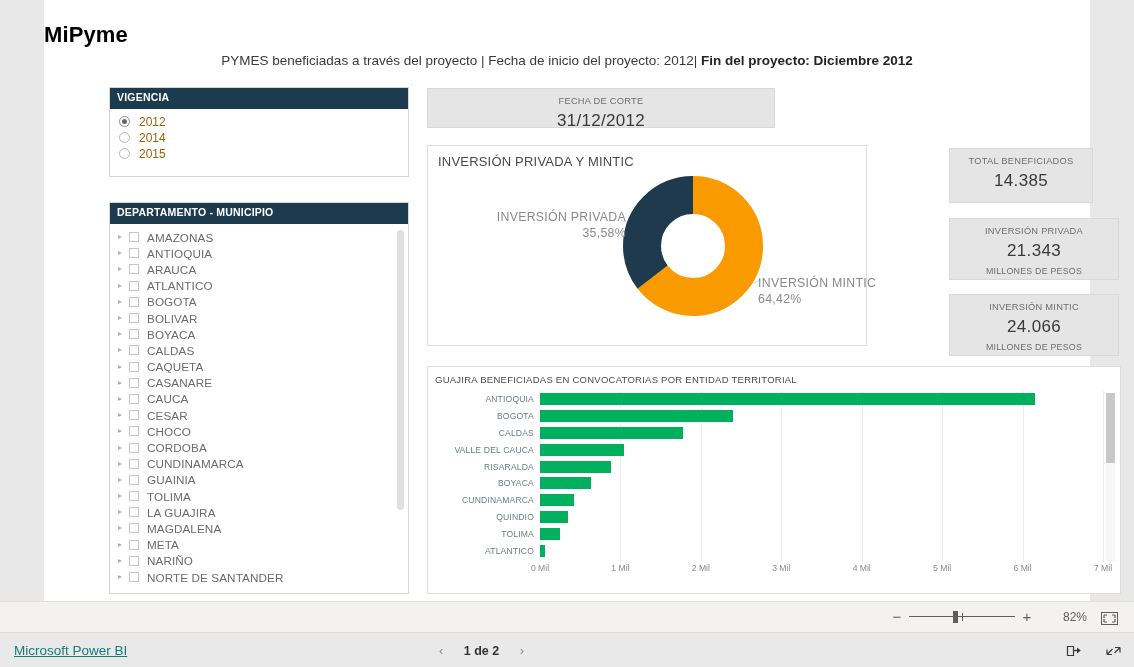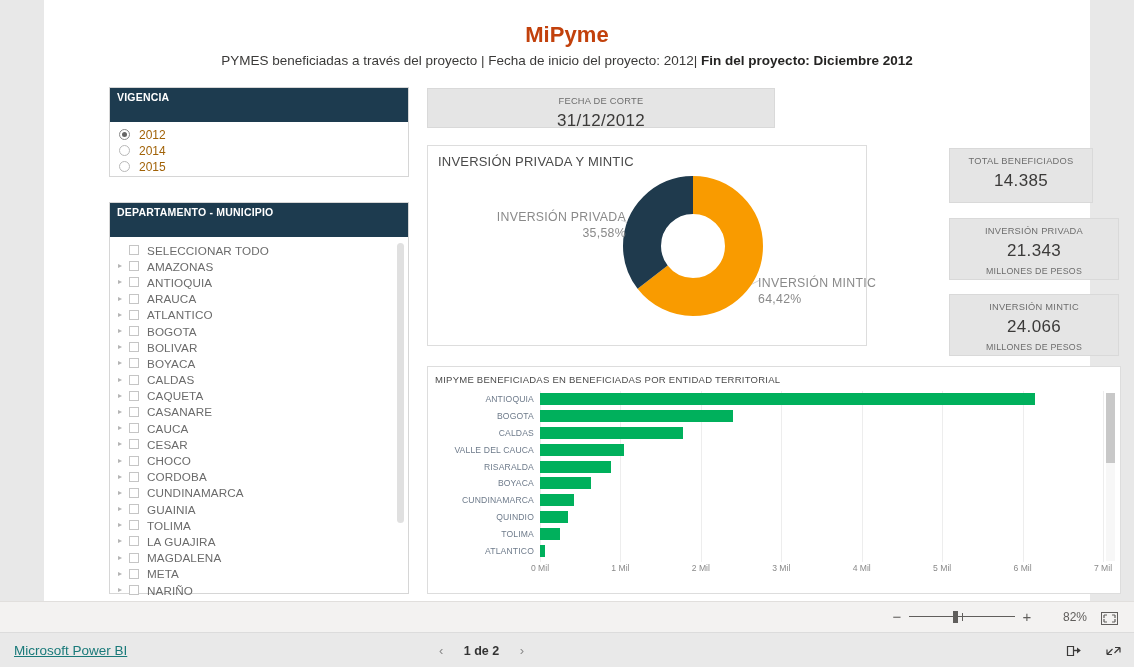--- a/index.html
+++ b/index.html
@@ -31,24 +31,23 @@
     height: 601px;
     background: #ffffff;
   }
 
   
   .report-title {
     position: absolute;
     left: 0;
     top: 22px;
     width: 1046px;
-    text-align: center;
     font-size: 22px;
     font-weight: bold;
-    color: #c2410c;
+    color: #000000;
     letter-spacing: .1px;
   }
   .report-subtitle {
     position: absolute;
     left: 0;
     top: 53px;
     width: 1046px;
     text-align: center;
     font-size: 13.5px;
     color: #3b3a39;
@@ -62,21 +61,21 @@
     border: 1px solid #d6d6d6;
     box-sizing: border-box;
   }
   .slicer-header {
     background: #1d3b4f;
     color: #ffffff;
     font-size: 10.5px;
     font-weight: bold;
     letter-spacing: .2px;
     padding: 4px 0 4px 7px;
-    height: 34px;
+    height: 21px;
     box-sizing: border-box;
     line-height: 11px;
   }
   .slicer-vigencia {
     left: 65px;
     top: 87px;
     width: 300px;
     height: 90px;
   }
   .slicer-depto {
@@ -462,25 +461,20 @@
           <span class="radio-mark"></span>
           <span class="radio-label">2015</span>
         </div>
       </div>
     </div>
 
     <div class="slicer slicer-depto">
       <div class="slicer-header">DEPARTAMENTO - MUNICIPIO</div>
       <div class="tree-scroll">
         <div id="tree-rows">
-            <div class="tree-row">
-              <span class="tree-caret"></span>
-              <span class="tree-check"></span>
-              <span class="tree-label">SELECCIONAR TODO</span>
-            </div>
             <div class="tree-row">
               <span class="tree-caret">▸</span>
               <span class="tree-check"></span>
               <span class="tree-label">AMAZONAS</span>
             </div>
             <div class="tree-row">
               <span class="tree-caret">▸</span>
               <span class="tree-check"></span>
               <span class="tree-label">ANTIOQUIA</span>
             </div>
@@ -628,21 +622,21 @@
           <div>35,58%</div>
         </div>
         <div class="donut-label right">
           <div>INVERSIÓN MINTIC</div>
           <div>64,42%</div>
         </div>
       </div>
     </div>
 
     <div class="panel panel-bars">
-      <div class="bars-title">MIPYME BENEFICIADAS EN BENEFICIADAS POR ENTIDAD TERRITORIAL</div>
+      <div class="bars-title">GUAJIRA BENEFICIADAS EN CONVOCATORIAS POR ENTIDAD TERRITORIAL</div>
       <div class="bars-grid" id="bars-grid">
           <i style="left: 0px;"></i>
           <i style="left: 80.4286px;"></i>
           <i style="left: 160.857px;"></i>
           <i style="left: 241.286px;"></i>
           <i style="left: 321.714px;"></i>
           <i style="left: 402.143px;"></i>
           <i style="left: 482.571px;"></i>
           <i style="left: 563px;"></i>
         </div>

